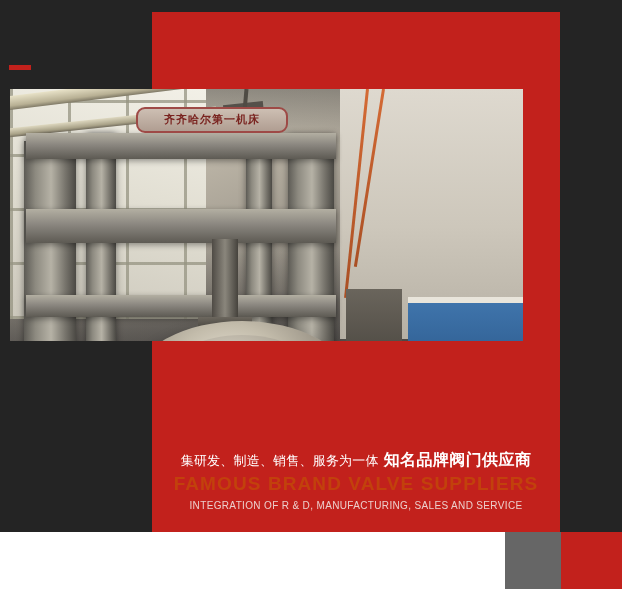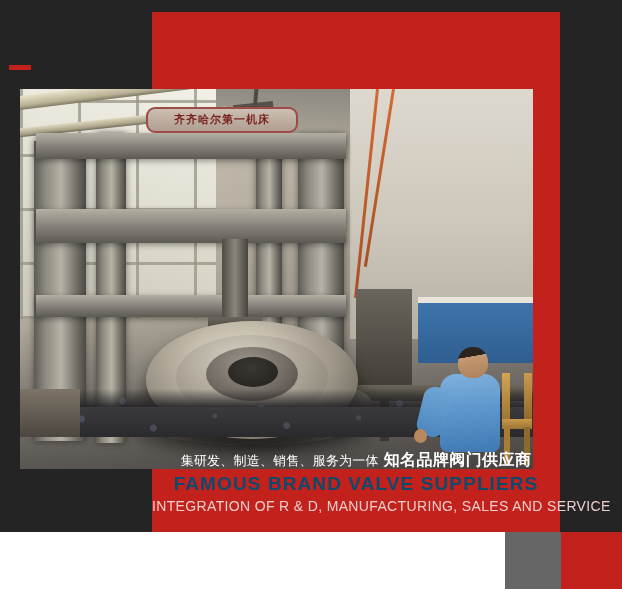--- a/index.html
+++ b/index.html
@@ -63,24 +63,24 @@
     font-size: 37px;
     font-weight: bold;
     letter-spacing: -0.4px;
     line-height: 50px;
     white-space: nowrap;
   }
 
   
   .photo-frame {
     position: absolute;
-    left: 20px;
+    left: 10px;
     top: 89px;
     width: 513px;
-    height: 380px;
+    height: 252px;
     overflow: hidden;
     background: #8e8a81;
   }
   .photo {
     position: absolute;
     inset: 0;
     
     background:
       linear-gradient(180deg, rgba(20,20,22,0.30) 0%, rgba(20,20,22,0.00) 22%),
       linear-gradient(180deg, rgba(0,0,0,0.00) 62%, rgba(10,10,14,0.42) 100%),
@@ -474,26 +474,26 @@
     font-weight: bold;
     letter-spacing: 0.4px;
     margin-left: 5px;
   }
   .cap-en1 {
     display: block;
     font-size: 19px;
     font-weight: bold;
     letter-spacing: 1.1px;
     line-height: 24px;
-    color: #0c4a6e;
+    color: #c2410c;
     white-space: nowrap;
   }
   .cap-en2 {
     display: block;
-    font-size: 14px;
+    font-size: 10px;
     font-weight: normal;
     letter-spacing: 0.35px;
     line-height: 20px;
     color: #eccfcc;
     white-space: nowrap;
   }
 
   
   .block-gray {
     position: absolute;

